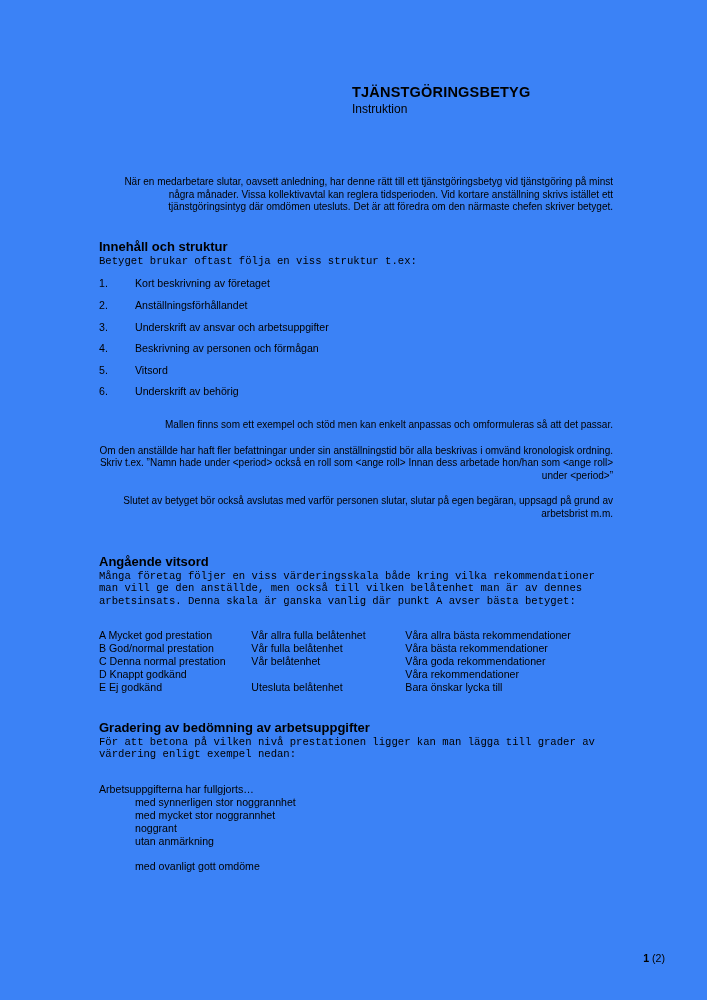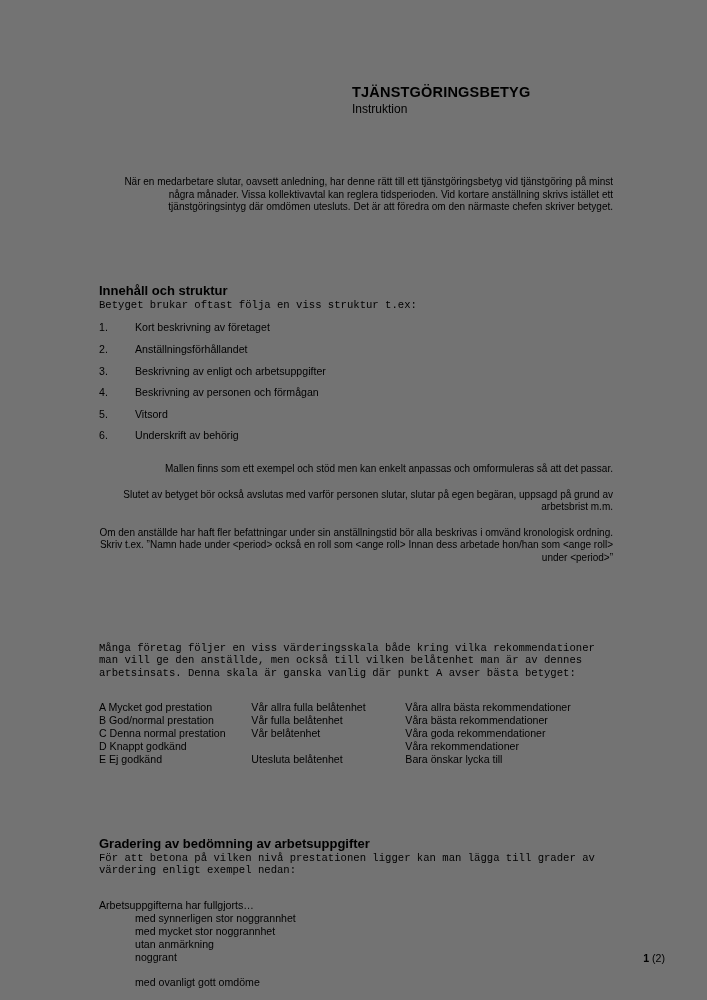--- a/index.html
+++ b/index.html
@@ -10,21 +10,21 @@
   }
   body {
     font-family: "Liberation Sans", sans-serif;
     color: #000000;
     -webkit-font-smoothing: antialiased;
   }
   .page {
     position: relative;
     width: 707px;
     height: 1000px;
-    background: #737373;
+    background: #3b82f6;
     overflow: hidden;
     box-sizing: border-box;
   }
 
   
   .doc-header {
     position: absolute;
     left: 352px;
     top: 84px;
     width: 320px;
@@ -59,21 +59,20 @@
   }
 
   h2.section-heading {
     font-size: 13px;
     font-weight: bold;
     line-height: 15px;
     margin: 0 0 1px 0;
   }
   .section {
     margin-bottom: 0;
-    margin-top: 44px;
   }
   .section-lead {
     font-size: 10.6px;
     line-height: 12.6px;
     margin: 0 0 10px 0;
     font-family: Liberation Mono, monospace;
   }
 
   
   ol.numlist {
@@ -179,46 +178,47 @@
         <li>
           <span class="num">1.</span>
           <span>Kort beskrivning av företaget</span>
         </li>
         <li>
           <span class="num">2.</span>
           <span>Anställningsförhållandet</span>
         </li>
         <li>
           <span class="num">3.</span>
-          <span>Beskrivning av enligt och arbetsuppgifter</span>
+          <span>Underskrift av ansvar och arbetsuppgifter</span>
         </li>
         <li>
           <span class="num">4.</span>
           <span>Beskrivning av personen och förmågan</span>
         </li>
         <li>
           <span class="num">5.</span>
           <span>Vitsord</span>
         </li>
         <li>
           <span class="num">6.</span>
           <span>Underskrift av behörig</span>
         </li>
       </ol>
 
       <div class="gap-sm"></div>
 
       <p class="para">Mallen finns som ett exempel och stöd men kan enkelt anpassas och omformuleras så att det passar.</p>
+      <p class="para">Om den anställde har haft fler befattningar under sin anställningstid bör alla beskrivas i omvänd kronologisk ordning. Skriv t.ex. ”Namn hade under &lt;period&gt; också en roll som &lt;ange roll&gt; Innan dess arbetade hon/han som &lt;ange roll&gt; under &lt;period&gt;”</p>
       <p class="para">Slutet av betyget bör också avslutas med varför personen slutar, slutar på egen begäran, uppsagd på grund av arbetsbrist m.m.</p>
-      <p class="para">Om den anställde har haft fler befattningar under sin anställningstid bör alla beskrivas i omvänd kronologisk ordning. Skriv t.ex. ”Namn hade under &lt;period&gt; också en roll som &lt;ange roll&gt; Innan dess arbetade hon/han som &lt;ange roll&gt; under &lt;period&gt;”</p>
     </div>
 
     <div class="gap-md"></div>
 
     <div class="section">
+      <h2 class="section-heading">Angående vitsord</h2>
       <p class="section-lead">Många företag följer en viss värderingsskala både kring vilka rekommendationer man vill ge den anställde, men också till vilken belåtenhet man är av dennes arbetsinsats. Denna skala är ganska vanlig där punkt A avser bästa betyget:</p>
 
       <div class="gap-sm"></div>
 
       <table class="grade-table">
         <tbody>
           <tr>
             <td class="col-a">A Mycket god prestation</td>
             <td class="col-b">Vår allra fulla belåtenhet</td>
             <td class="col-c">Våra allra bästa rekommendationer</td>
@@ -253,22 +253,22 @@
       <h2 class="section-heading">Gradering av bedömning av arbetsuppgifter</h2>
       <p class="section-lead">För att betona på vilken nivå prestationen ligger kan man lägga till grader av värdering enligt exempel nedan:</p>
 
       <div class="gap-sm"></div>
 
       <p class="lead-line">Arbetsuppgifterna har fullgjorts…</p>
 
       <ul class="indent-list">
         <li>med synnerligen stor noggrannhet</li>
         <li>med mycket stor noggrannhet</li>
+        <li>noggrant</li>
         <li>utan anmärkning</li>
-        <li>noggrant</li>
         <li class="spacer-before">med ovanligt gott omdöme</li>
       </ul>
     </div>
 
   </div>
 
   <div class="page-footer">
     <span class="pg-current">1</span>
     <span class="pg-total">(2)</span>
   </div>

